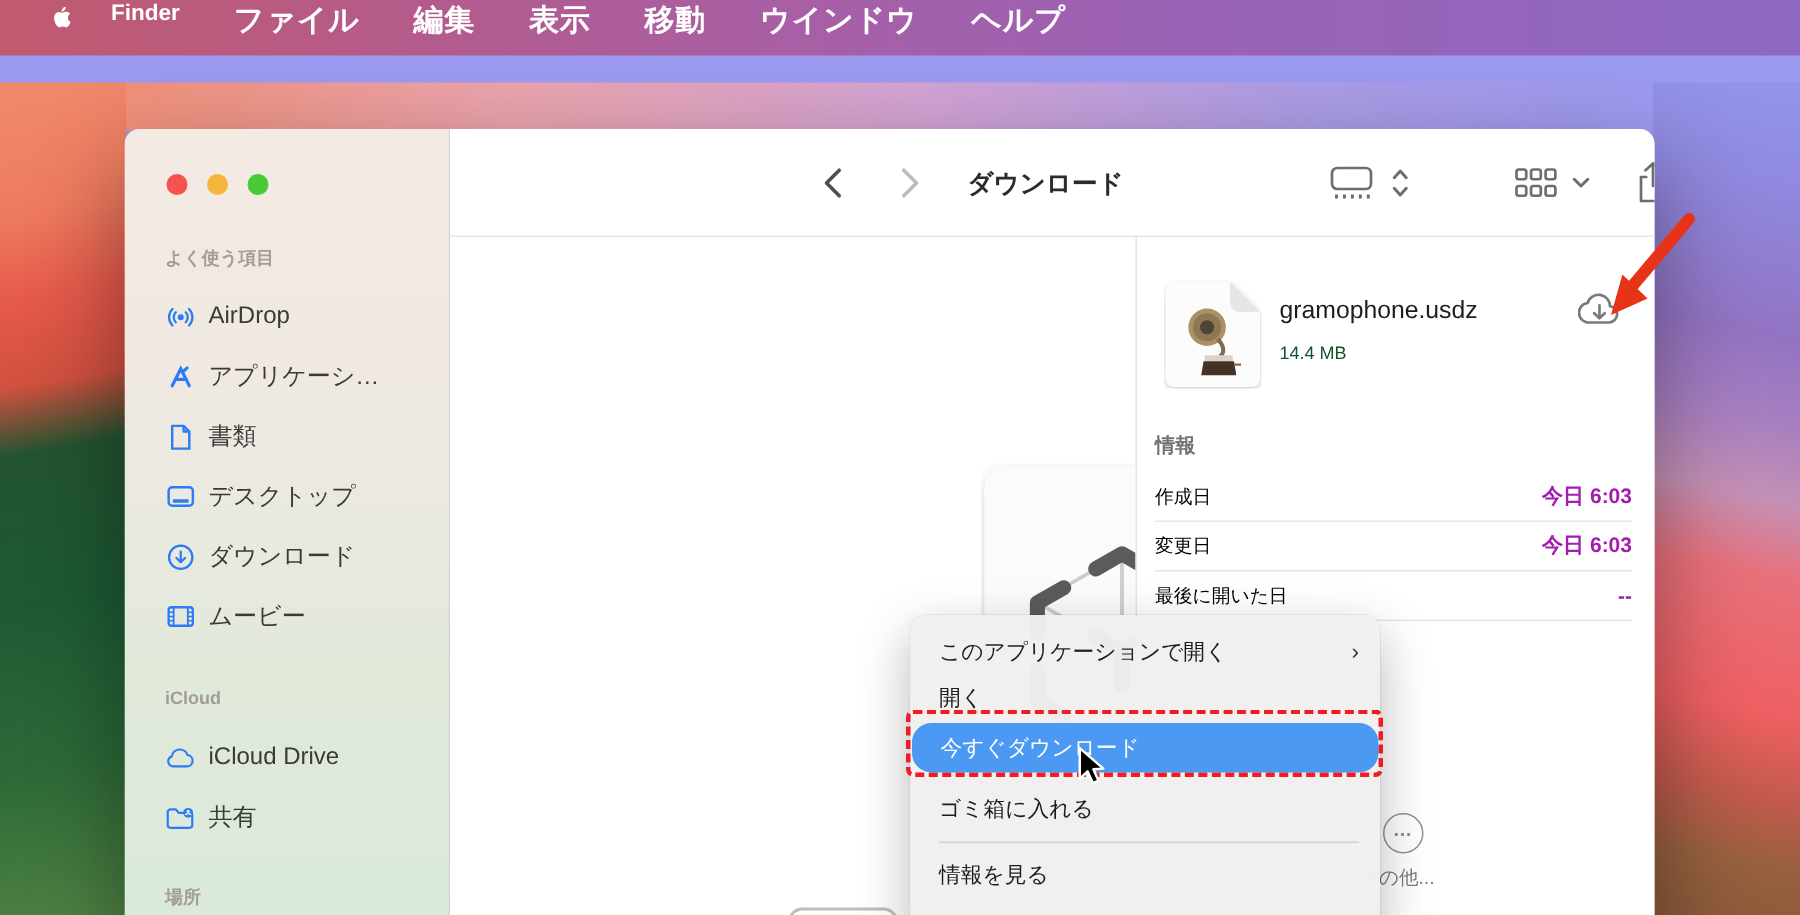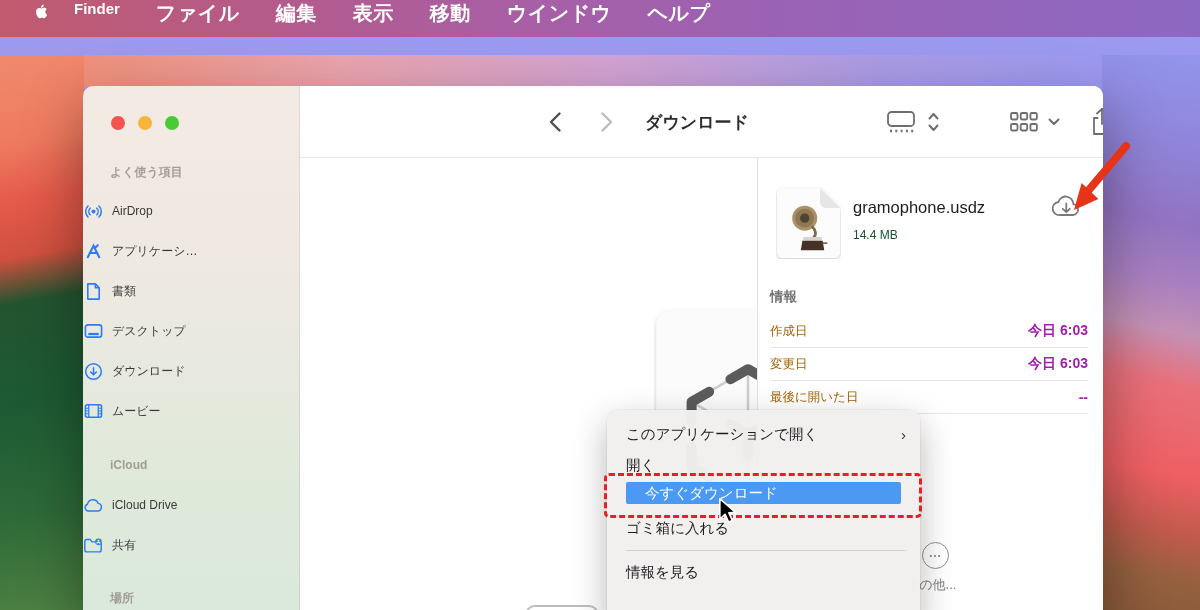--- a/index.html
+++ b/index.html
@@ -29,41 +29,41 @@
   
   .sidebar { position:absolute; left:0; top:0; width:217px; height:540px;
     border-radius:10px 0 0 0;
     background:linear-gradient(180deg,#f3eae4 0%,#efe9e1 30%,#e9e9df 50%,#e0e9da 70%,#d9e9dc 100%);
     border-right:1px solid rgba(0,0,0,.08); }
   .traffic { position:absolute; top:30px; left:28px; display:flex; gap:13px; }
   .tl { width:14px; height:14px; border-radius:50%; }
   .tl.red{ background:#f4544d; } .tl.yellow{ background:#f6b63b; } .tl.green{ background:#47cb36; }
   .sb-body { position:absolute; top:78px; left:0; width:100%; }
   .sb-header { margin-left:27px; height:15px; font-size:12px; font-weight:700; color:#a29d96; }
-  .sb-item { height:40px; display:flex; align-items:center; color:#3a3a3a; font-size:12px; }
+  .sb-item { height:40px; display:flex; align-items:center; padding-left:27px; color:#3a3a3a; font-size:16px; }
   .sb-item .ic { width:20px; height:20px; margin-right:9px; flex:0 0 auto; display:flex; align-items:center; justify-content:center; }
   .sb-gap1 { margin-top:12px; } .sb-gap2 { margin-top:27px; } .sb-gap3 { margin-top:25px; }
   
   .mainwrap { position:absolute; left:217px; top:0; width:803px; height:540px;
     background:#fff; border-radius:0 10px 0 0; overflow:hidden; }
   .toolbar { position:absolute; left:0; top:0; width:803px; height:72px; background:#fff;
     border-bottom:1px solid #e7e5e2; }
   .tb { position:absolute; top:0; height:72px; display:flex; align-items:center; color:#6e6e6e; }
   .tb-title { font-size:17px; font-weight:700; color:#2b2b2b; }
   
   .content { position:absolute; left:0; top:72px; width:457px; height:468px; background:#fff; }
   .preview { position:absolute; left:457px; top:72px; width:346px; height:468px; background:#fff;
     border-left:1px solid #e3e3e3; }
   .pv-name { position:absolute; left:95px; top:40px; font-size:16.5px; font-weight:400; color:#1d1d1f; }
   .pv-size { position:absolute; left:95px; top:70px; font-size:12px; color:#14532d;text-align:center; }
   .pv-info { position:absolute; left:12px; top:130px; font-size:13.5px; font-weight:700; color:#737373; }
   .pv-rows { position:absolute; left:12px; top:157px; width:318px; }
   .pv-row { height:33px; display:flex; align-items:center; justify-content:space-between;
     border-bottom:1px solid #e6e6e6; }
-  .pv-row .lb { font-size:12.5px; color:#a16207; }
+  .pv-row .lb { font-size:12.5px; color:#000000; }
   .pv-row .vl { font-size:14px; color:#a21caf; font-weight:700; }
   .pv-more-btn { position:absolute; left:164px; top:384px; width:27px; height:27px; border-radius:50%;
     border:1.5px solid #8f8f8f; color:#8f8f8f; display:flex; align-items:center; justify-content:center;
     font-size:13px; font-weight:700; letter-spacing:1px; padding-bottom:6px; }
   .pv-more-lb { position:absolute; left:148px; top:418px; font-size:13px; color:#7d7d7d; white-space:nowrap; }
   
   .usdz-big { position:absolute; left:354px; top:151px; width:188px; height:232px; }
   
   .gal-thumb { position:absolute; left:225px; top:447px; width:74px; height:77px;
     border:2.5px solid #bdbdbd; border-radius:10px; background:#fff;
@@ -72,21 +72,21 @@
   .pv-thumb { position:absolute; left:18px; top:29px; width:65px; height:72px; }
   .pv-cloud { position:absolute; left:294px; top:36px; }
   
   .ctxmenu { position:absolute; left:607px; top:410px; width:313px; height:220px; z-index:20;
     background:rgba(242,239,238,.97); border-radius:10px;
     box-shadow:0 12px 34px rgba(0,0,0,.28), 0 0 0 .5px rgba(0,0,0,.08);
     padding-top:9px; }
   .cm-item { height:31px; display:flex; align-items:center; padding:0 14px 0 19px;
     font-size:14.5px; color:#1d1d1f; }
   .cm-item .chev { margin-left:auto; font-size:15px; color:#333; }
-  .cm-item.hl { background:#4b99f2; color:#fff; border-radius:2px; margin:1px 19px; height:22px; }
+  .cm-item.hl { background:#4b99f2; color:#fff; border-radius:13px; margin:1px 1px; height:33px; }
   .cm-item.mt { margin-top:9px; }
   .cm-div { height:1px; background:#d4d1d0; margin:6px 14px 6px 19px; }
   
   .red-dash { position:absolute; left:604px; top:473px; width:318px; height:45px; z-index:25;
     border:3px dashed #ee1d25; border-radius:5px; }
   .arrow-annot { position:absolute; left:1040px; top:132px; z-index:30; }
   .cursor { position:absolute; left:716px; top:497px; z-index:40; }
   svg { display:block; }
 </style>
 </head>

